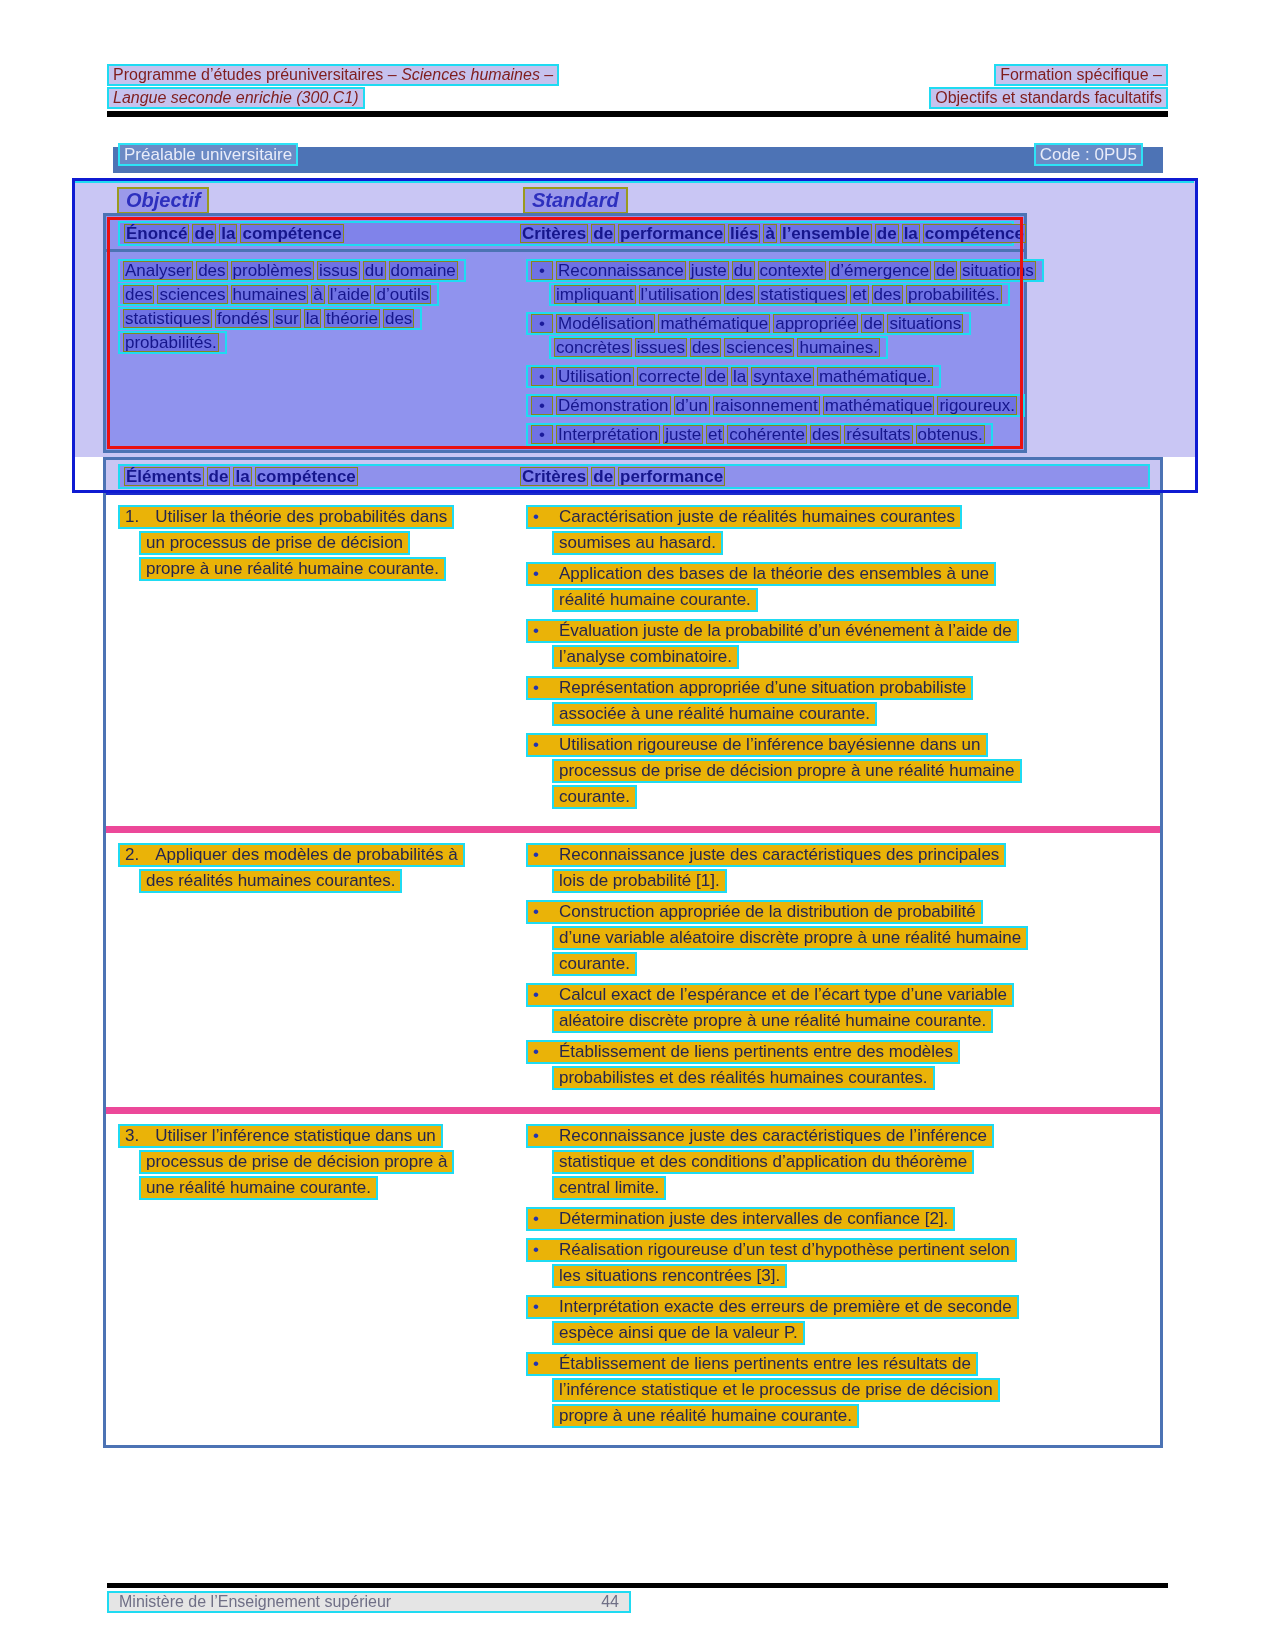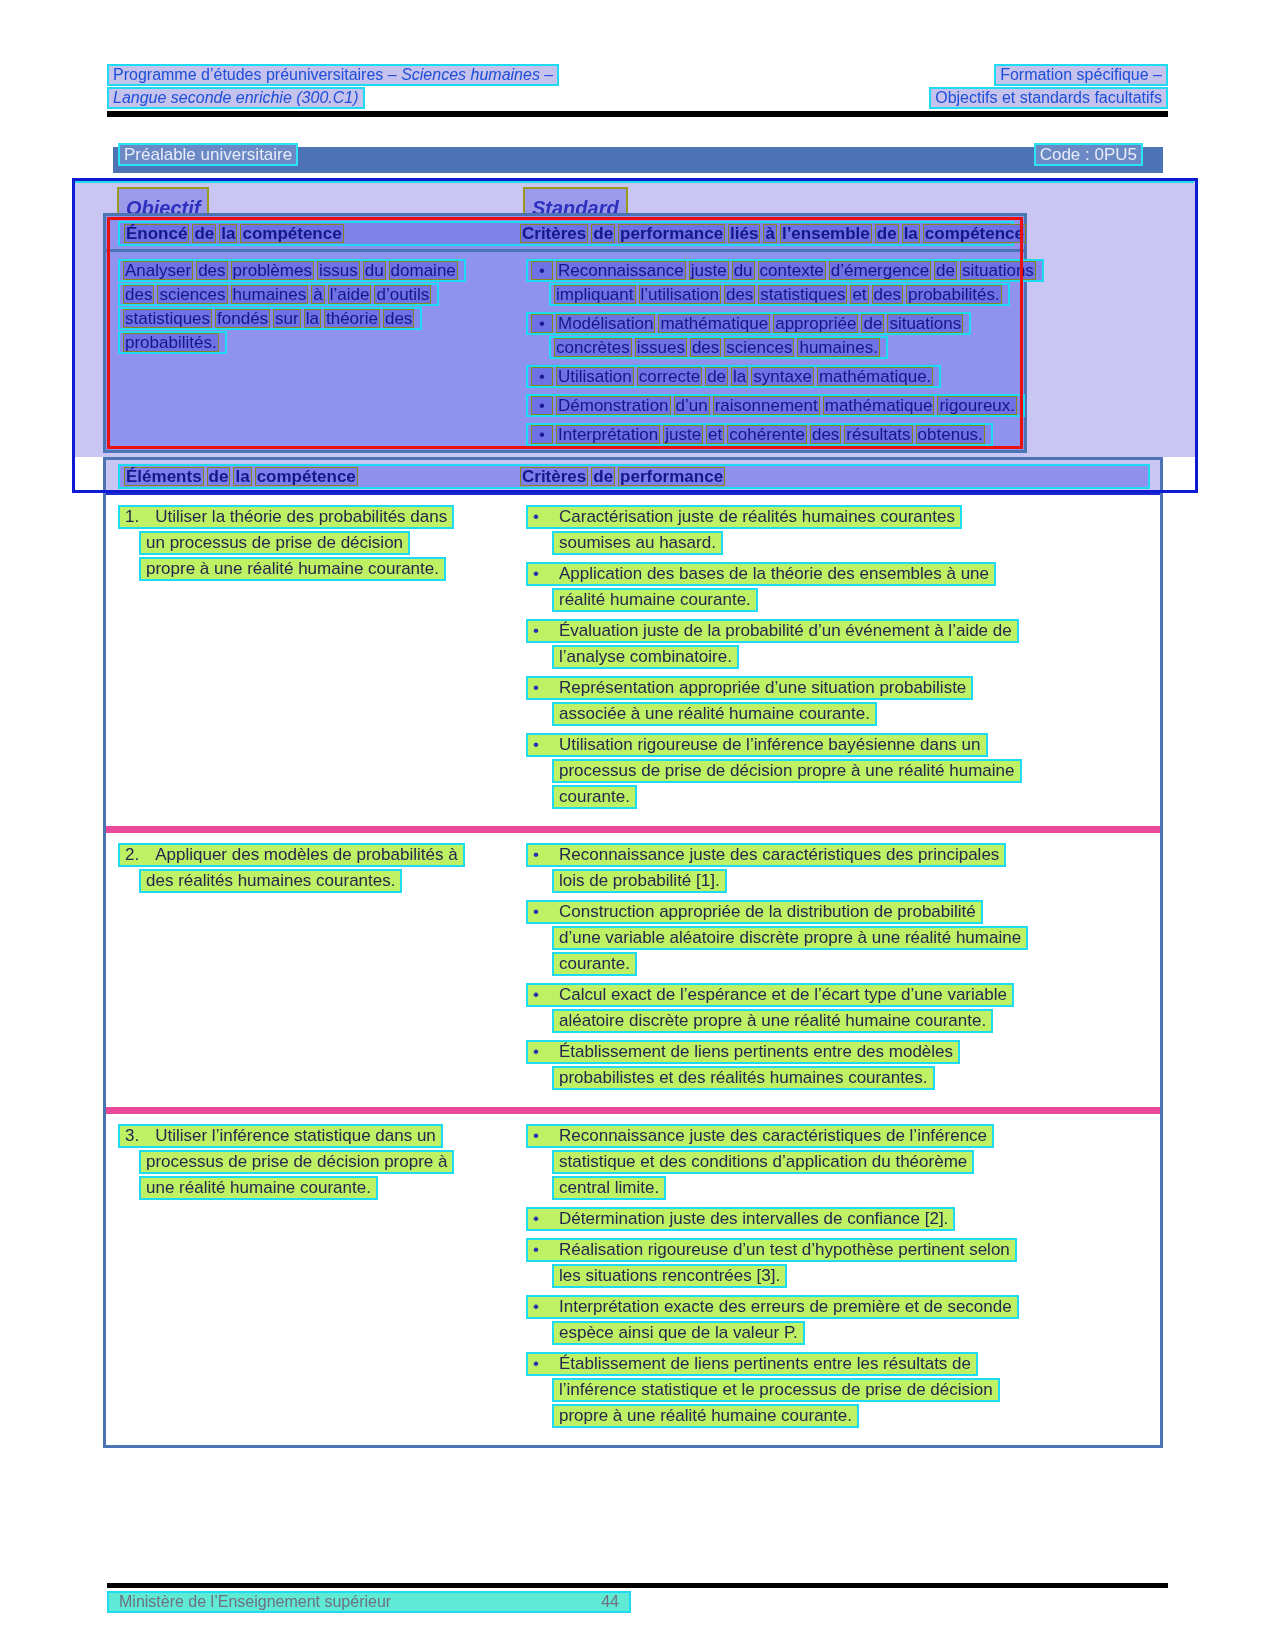--- a/index.html
+++ b/index.html
@@ -3,37 +3,37 @@
 <meta charset="utf-8">
 <style>
   html,body{margin:0;padding:0;background:#ffffff;}
   body{width:1275px;height:1651px;position:relative;overflow:hidden;
        font-family:"Liberation Sans", sans-serif;}
   .abs{position:absolute;}
 
   
   .runhead{left:107px;width:1061px;display:flex;justify-content:space-between;align-items:flex-start;}
   .hl{background:#c6c2ee;border:2px solid #1fdbf2;padding:0 4px;font-size:16px;line-height:18px;
-      color:#1d4ed8;white-space:nowrap;}
+      color:#7f1d1d;white-space:nowrap;}
   .rule{left:107px;width:1061px;background:#000;}
 
   
   .titlebar{left:113px;top:147px;width:1050px;height:26px;background:#4d73b5;
             display:flex;justify-content:space-between;align-items:center;padding:0 20px 12px 5px;
             box-sizing:border-box;z-index:2;}
   .tb-box{background:#6b8ac5;border:2px solid #2ee2f6;color:#e9ecf9;font-size:17px;line-height:19px;
           padding:0 4px;white-space:nowrap;}
 
   
   .outer-fill{left:72px;top:178px;width:1126px;height:279px;background:#c9c6f4;z-index:0;}
   .outer-border{left:72px;top:178px;width:1126px;height:315px;border:3px solid #0f1bd2;
                 box-sizing:border-box;z-index:6;pointer-events:none;background:transparent;}
   .cyanline{left:74px;top:181px;width:1120px;height:2px;background:#1fdbf2;z-index:1;}
   .os-label{font-weight:bold;font-style:italic;font-size:20px;line-height:23px;color:#2d2fbe;
-            background:#9b99ea;border:2px solid #9a9a1e;padding:8px 7px;white-space:nowrap;z-index:2;}
+            background:#9b99ea;border:2px solid #9a9a1e;padding:0 7px;white-space:nowrap;z-index:2;}
 
   
   .etable{left:103px;top:213px;width:924px;height:240px;background:#9093ee;
           border:3px solid #4c73b4;box-sizing:border-box;z-index:2;}
   .etable .redbox{position:absolute;inset:1px;border:3px solid #ea1010;pointer-events:none;z-index:5;}
   .ehead{display:flex;margin:5px 10px 0 12px;background:#8083ea;border:2px solid #1fdbf2;
          padding:1px 4px;align-items:flex-start;}
   .hgroup-left{display:inline-block;width:396px;flex:none;white-space:nowrap;}
   .hgroup-right{display:inline-block;flex:1;white-space:nowrap;}
   .ehead .wbox{font-weight:bold;}
@@ -53,30 +53,30 @@
   .xtable{left:103px;top:457px;width:1060px;min-height:933px;background:#ffffff;
           border:3px solid #4c73b4;box-sizing:border-box;z-index:1;}
   .xhead{background:#c9c6f3;padding:4px 10px 3px 12px;border-bottom:3px solid #1b2acc;}
   .xhead-strip{display:flex;background:#8f91ec;border:2px solid #1fdbf2;padding:1px 4px;
                align-items:flex-start;}
   .xhead .wbox{background:#7c7eea;font-weight:bold;}
   .xrow{display:flex;padding:10px 8px 10px 12px;}
   .xrow + .xrow{border-top:7px solid #ec4899;}
   .xleft{width:396px;flex:none;}
   .xright{flex:1;margin-left:12px;}
-  .strip{display:table;background:#bef264;border:2px solid #1fdbf2;padding:1px 5px;margin-bottom:2px;
+  .strip{display:table;background:#eab308;border:2px solid #1fdbf2;padding:1px 5px;margin-bottom:2px;
          font-size:17px;line-height:18px;color:#26264e;white-space:nowrap;}
   .strip .num{display:inline-block;margin-right:16px;}
   .strip .bullet{display:inline-block;width:12px;margin-right:14px;color:#2335b0;}
   .strip.cont{margin-left:21px;}
   .strip.cont2{margin-left:26px;}
   .citem{margin-bottom:7px;}
 
   
-  .footerbox{left:107px;top:1591px;width:524px;height:22px;background:#5eead4;border:2px solid #1fdbf2;
+  .footerbox{left:107px;top:1591px;width:524px;height:22px;background:#e5e5e5;border:2px solid #1fdbf2;
              box-sizing:border-box;display:flex;justify-content:space-between;align-items:center;
              padding:0 10px;font-size:16px;color:#6f6f86;}
 </style>
 </head>
 <body>
 
 <div class="abs runhead" style="top:64px;">
   <span class="hl"><span>Programme d’études préuniversitaires – </span><i>Sciences humaines</i><span> –</span></span>
   <span class="hl">Formation spécifique –</span>
 </div>

